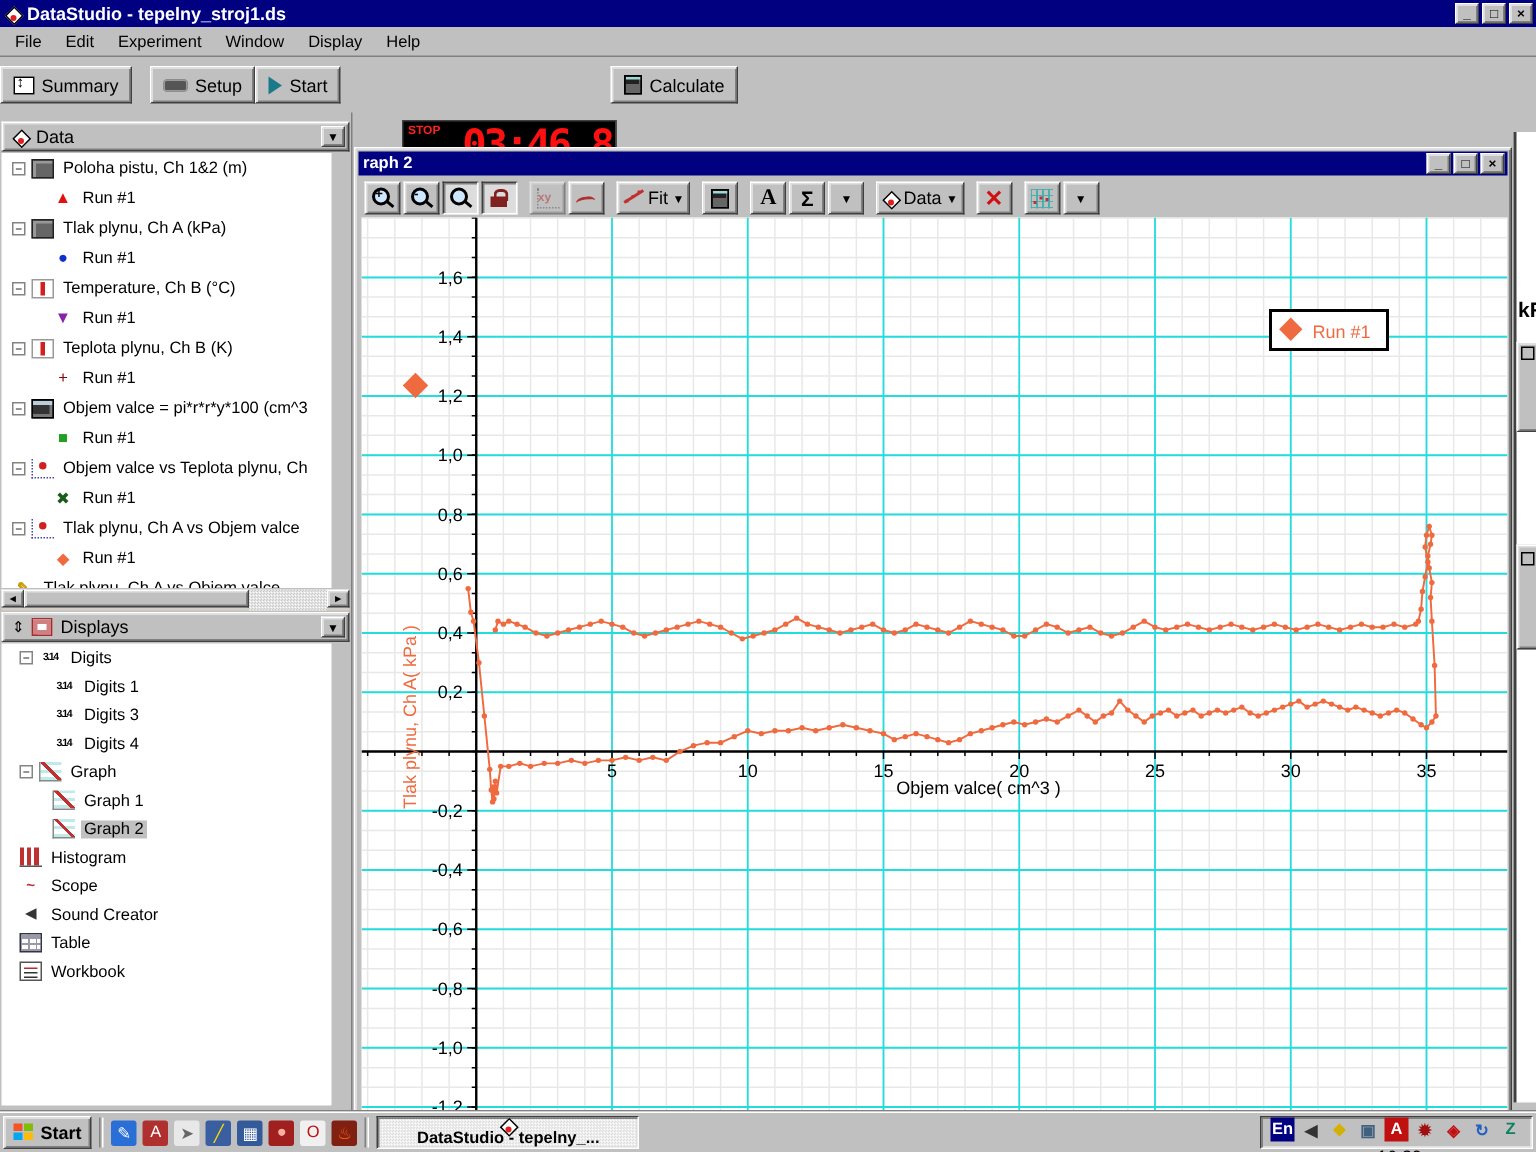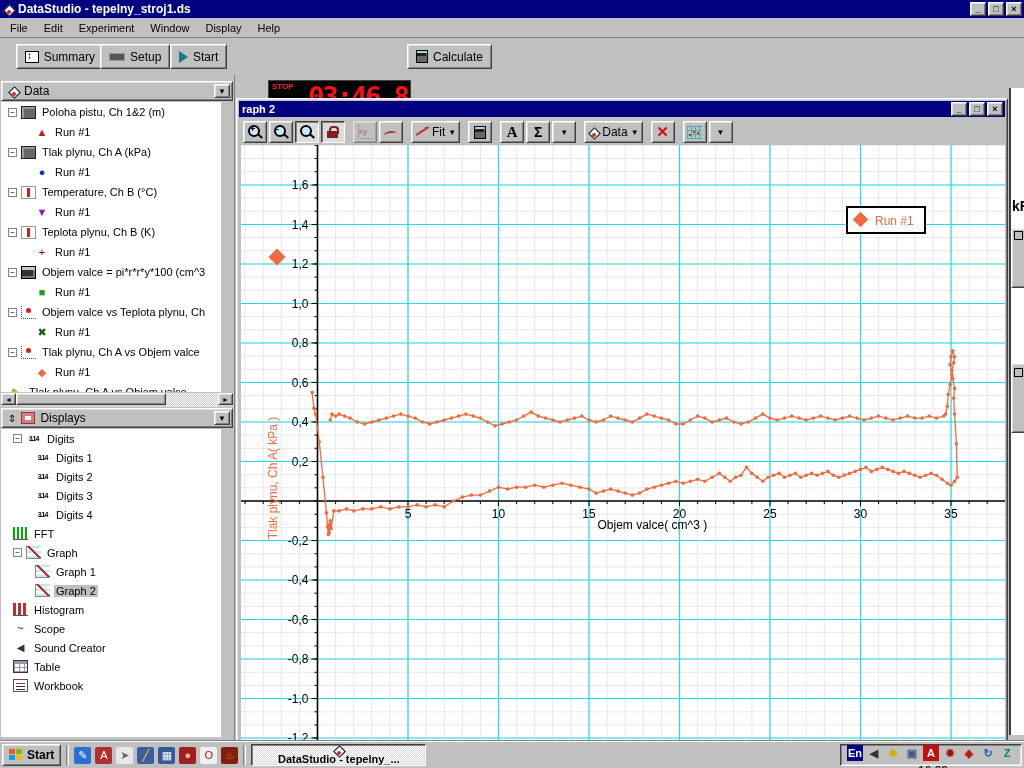--- a/index.html
+++ b/index.html
@@ -176,21 +176,21 @@
 <div id="menubar">
     <span class="menu-item">File</span>
     <span class="menu-item">Edit</span>
     <span class="menu-item">Experiment</span>
     <span class="menu-item">Window</span>
     <span class="menu-item">Display</span>
     <span class="menu-item">Help</span>
   </div>
 
 <div id="toolbar">
-  <div class="tbtn out" style="left:16px; width:88px;justify-content:space-between;">
+  <div class="tbtn out" style="left:0; width:88px;justify-content:space-between;">
     <span class="sum-ic"></span>
     <span>Summary</span>
   </div>
   <div class="tbtn out" style="left:100px;">
     <span class="kbd-ic"></span>
     <span>Setup</span>
   </div>
   <div class="tbtn out" style="left:170px;">
     <span class="play-tri"></span>
     <span>Start</span>
@@ -315,36 +315,26 @@
         <span class="lbl">Digits</span>
       </div>
       <div class="trow" style="height: 19px;">
         <span style="width: 30px; flex: 0 0 auto;"></span>
         <span class="ticon ic-314">3.14</span>
         <span class="lbl">Digits 1</span>
       </div>
       <div class="trow" style="height: 19px;">
         <span style="width: 30px; flex: 0 0 auto;"></span>
         <span class="ticon ic-314">3.14</span>
-        <span class="lbl">Digits 2</span>
-      </div>
-      <div class="trow" style="height: 19px;">
-        <span style="width: 30px; flex: 0 0 auto;"></span>
-        <span class="ticon ic-314">3.14</span>
         <span class="lbl">Digits 3</span>
       </div>
       <div class="trow" style="height: 19px;">
         <span style="width: 30px; flex: 0 0 auto;"></span>
         <span class="ticon ic-314">3.14</span>
         <span class="lbl">Digits 4</span>
-      </div>
-      <div class="trow" style="height: 19px;">
-        <span style="width: 8px; flex: 0 0 auto;"></span>
-        <span class="ticon ic-fft"></span>
-        <span class="lbl">FFT</span>
       </div>
       <div class="trow" style="height: 19px;">
         <span style="width: 8px; flex: 0 0 auto;"></span>
         <span class="expbox">−</span>
         <span class="ticon ic-graph"></span>
         <span class="lbl">Graph</span>
       </div>
       <div class="trow" style="height: 19px;">
         <span style="width: 30px; flex: 0 0 auto;"></span>
         <span class="ticon ic-graph"></span>

